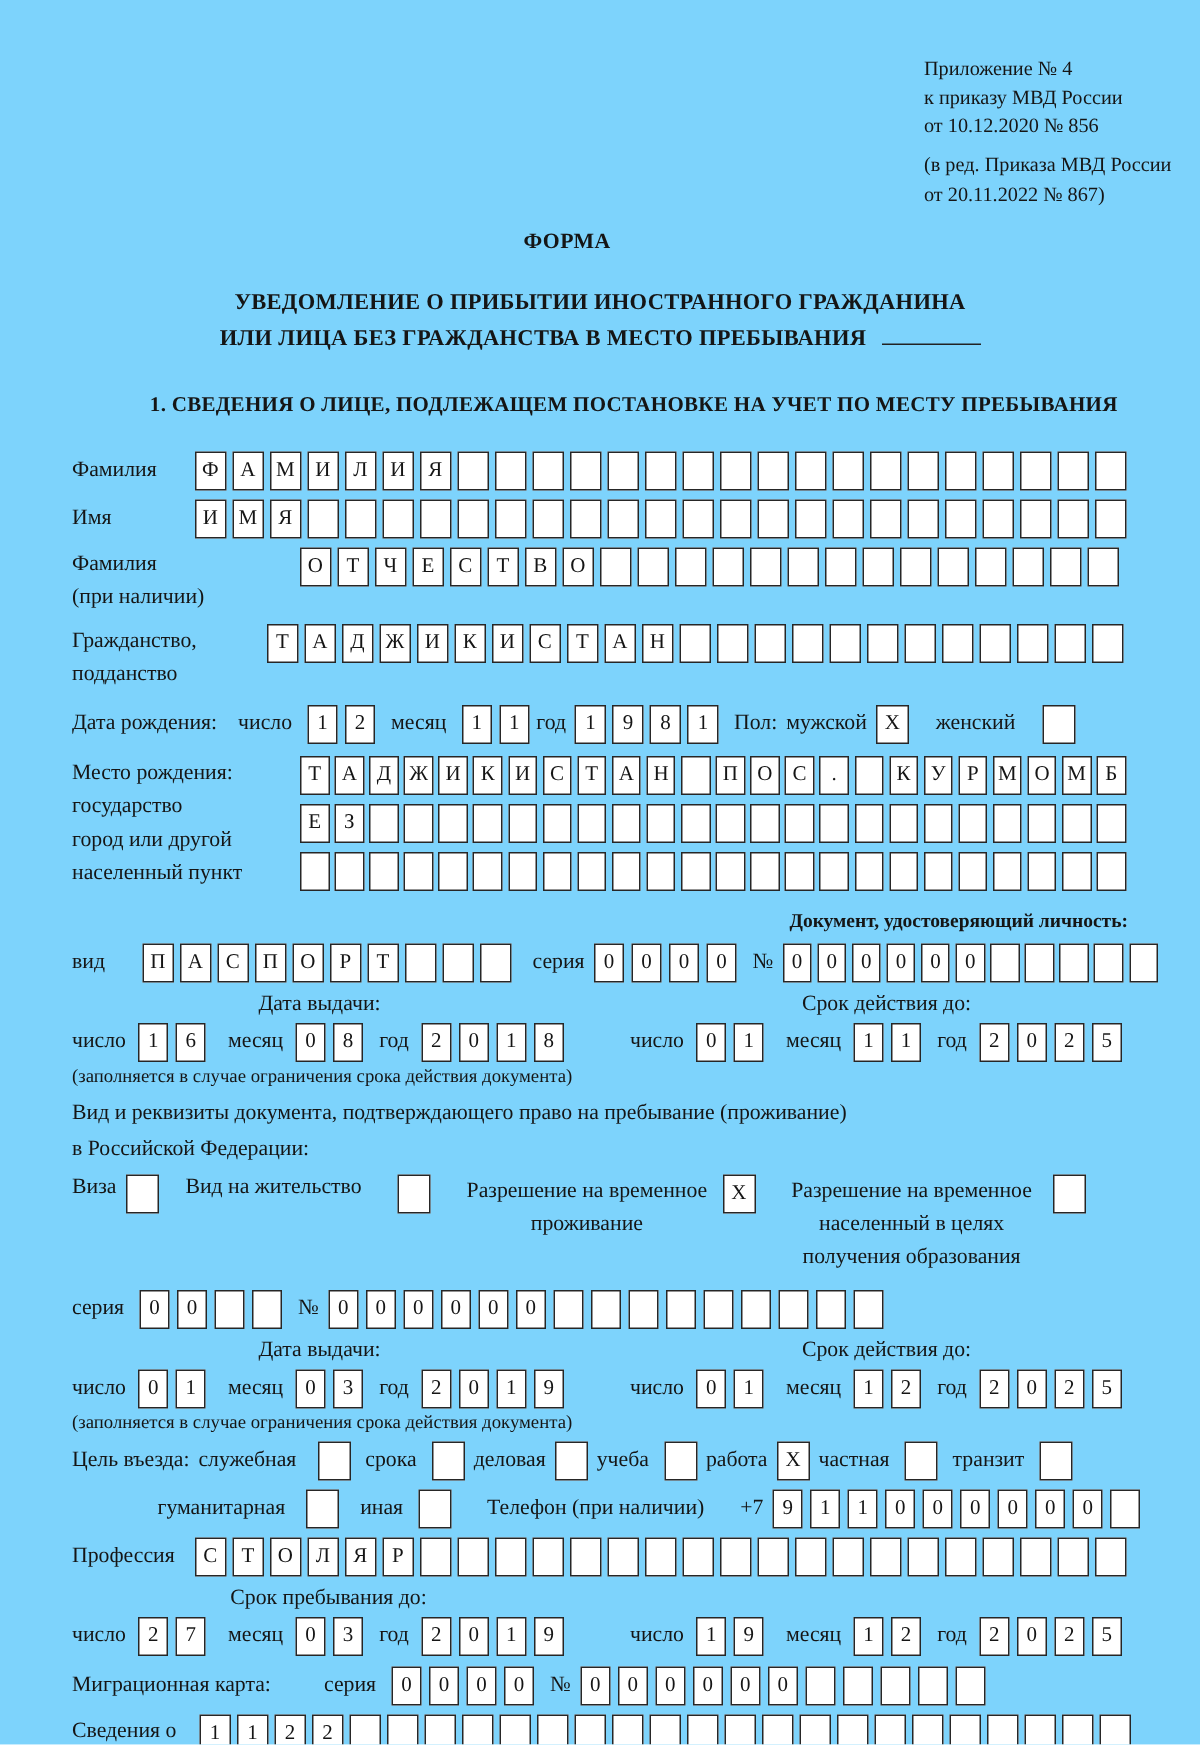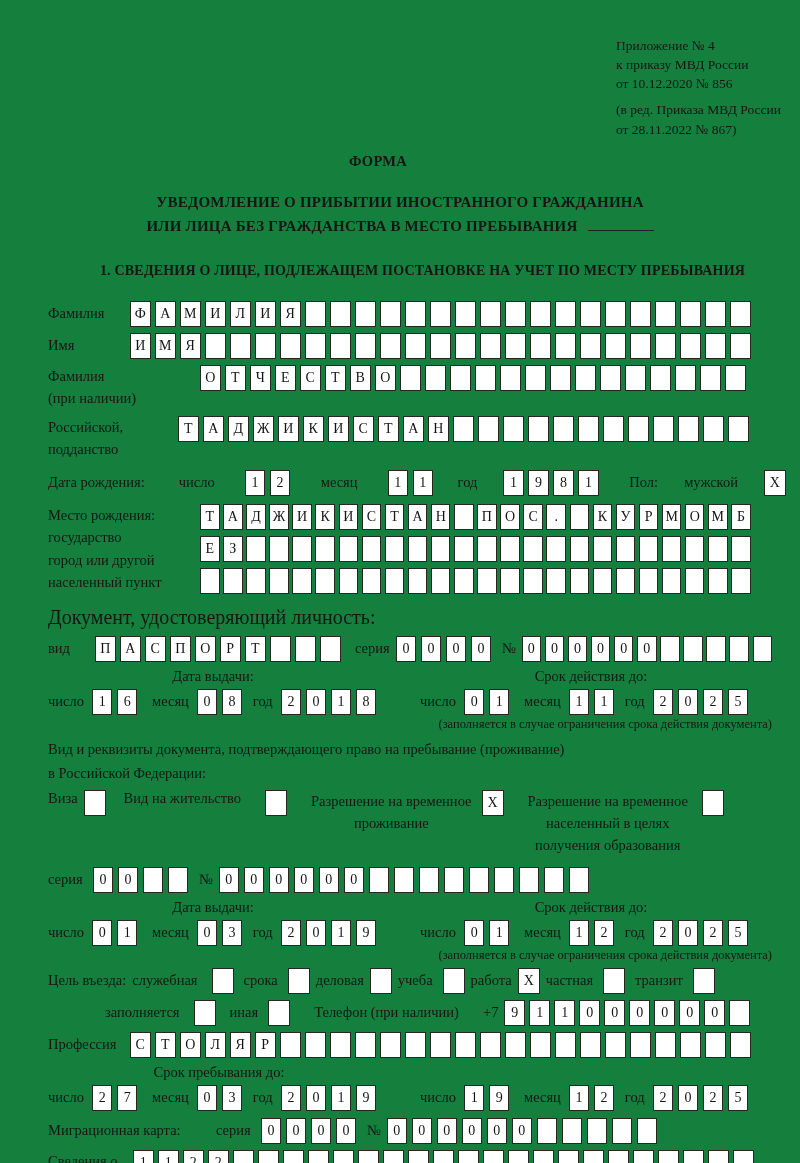--- a/index.html
+++ b/index.html
@@ -1,16 +1,16 @@
 <!DOCTYPE html>
 <html><head>
 <meta charset="utf-8">
 <style>
   html,body{margin:0;padding:0;background:#ffffff;}
-  .page{position:relative;width:800px;height:1163px;background:#15803d;color:#151515;
+  .page{position:relative;width:800px;height:1163px;background:#7dd3fc;color:#151515;
         font-family:"Liberation Serif","DejaVu Serif",serif;font-size:14.5px;overflow:hidden;}
   .annex{margin:36px 0 0 616px;font-size:13.5px;line-height:1.42;}
   .annex .gap{margin-top:7px;}
   .forma{margin-top:14px;padding-right:44px;text-align:center;font-weight:bold;font-size:14.5px;letter-spacing:.3px;}
   .title{margin-top:20px;text-align:center;font-weight:bold;font-size:15px;line-height:1.6;letter-spacing:.2px;}
   .title-underline{display:inline-block;width:66px;border-bottom:1.8px solid #222;height:14px;margin-left:10px;}
   .sec-head{margin:25px 0 0 45px;font-weight:bold;font-size:14px;letter-spacing:.2px;text-align:center;}
   .body{padding:22px 0 0 48px;}
   .frow{display:flex;align-items:center;margin-bottom:6px;}
   .frow-top{display:flex;align-items:flex-start;margin-bottom:6px;}
@@ -18,46 +18,46 @@
   .cells{display:inline-flex;flex:none;}
   .cell{flex:none;width:20.5px;height:26px;margin-right:4.5px;border:1.6px solid #262626;
         display:inline-flex;align-items:center;justify-content:center;font-size:14px;background:#fff;box-sizing:border-box;}
   .cells-sm .cell{width:19.5px;margin-right:3.6px;}
   .chk{flex:none;display:inline-flex;width:22px;height:26px;border:1.6px solid #262626;
        align-items:center;justify-content:center;font-size:14px;background:#fff;box-sizing:border-box;}
   .w82{width:82px;flex:none;}
   .w130{width:130px;flex:none;line-height:1.55;}
   .w152{width:152px;flex:none;line-height:1.55;}
   .w85{width:85px;flex:none;line-height:1.62;}
-  .doc-head{text-align:left;font-weight:normal;margin:4px 48px 7px 0;font-size:20px;}
+  .doc-head{text-align:right;font-weight:bold;margin:4px 48px 7px 0;font-size:13px;}
   .date-sec{display:flex;margin-bottom:2px;}
   .date-col-l{width:372px;flex:none;}
   .date-col-r{flex:1;}
   .date-head{text-align:center;margin-bottom:2px;}
   .date-head-l{width:330px;}
   .date-head-r{width:330px;margin-left:6px;}
   .date-line{display:flex;align-items:center;}
   .dl-sp{display:inline-block;width:8px;}
-  .note{font-size:12.5px;text-align:right;padding-right:28px;margin:1px 0 5px 0;}
+  .note{font-size:12.5px;text-align:left;padding-right:28px;margin:1px 0 5px 0;}
   .para{margin:6px 0 4px 0;line-height:1.65;}
   .opt2{display:inline-block;text-align:center;line-height:1.55;}
   .ml6{margin-left:6px;}.ml10{margin-left:10px;}.ml14{margin-left:14px;}.ml18{margin-left:18px;text-align:center;}.ml24{margin-left:24px;}
   .stack .frow{margin-bottom:6px;}
 </style>
 </head>
 <body>
 
 <div class="page">
 
   <div class="annex">
     <div>Приложение № 4</div>
     <div>к приказу МВД России</div>
     <div>от 10.12.2020 № 856</div>
     <div class="gap">(в ред. Приказа МВД России</div>
-    <div>от 28.11.2022 № 867)</div>
+    <div>от 20.11.2022 № 867)</div>
   </div>
   <div class="forma">ФОРМА</div>
 
   <div class="title">
     <div>УВЕДОМЛЕНИЕ О ПРИБЫТИИ ИНОСТРАННОГО ГРАЖДАНИНА</div>
     <div><span>ИЛИ ЛИЦА БЕЗ ГРАЖДАНСТВА В МЕСТО ПРЕБЫВАНИЯ</span><span class="title-underline"></span></div>
   </div>
 
   <div class="sec-head">1. СВЕДЕНИЯ О ЛИЦЕ, ПОДЛЕЖАЩЕМ ПОСТАНОВКЕ НА УЧЕТ ПО МЕСТУ ПРЕБЫВАНИЯ</div>
 
@@ -151,21 +151,21 @@
           <span class="cell"></span>
           <span class="cell"></span>
           <span class="cell"></span>
           <span class="cell"></span>
           <span class="cell"></span>
         </span>
     </div>
 
     <div class="frow-top">
       <span class="lbl w130">
-        <span>Российской,</span><br>
+        <span>Гражданство,</span><br>
         <span>подданство</span>
       </span>
       <span class="cells">
           <span class="cell">Т</span>
           <span class="cell">А</span>
           <span class="cell">Д</span>
           <span class="cell">Ж</span>
           <span class="cell">И</span>
           <span class="cell">К</span>
           <span class="cell">И</span>
@@ -181,21 +181,21 @@
           <span class="cell"></span>
           <span class="cell"></span>
           <span class="cell"></span>
           <span class="cell"></span>
           <span class="cell"></span>
           <span class="cell"></span>
           <span class="cell"></span>
         </span>
     </div>
 
-    <div class="frow" style="margin-top:9px;gap:20px;">
+    <div class="frow" style="margin-top:9px;">
       <span class="lbl">Дата рождения:</span>
       <span class="lbl ml14">число</span>
       <span class="cells ml10">
           <span class="cell">1</span>
           <span class="cell">2</span>
         </span>
       <span class="lbl ml6">месяц</span>
       <span class="cells ml10">
           <span class="cell">1</span>
           <span class="cell">1</span>
@@ -531,21 +531,21 @@
       <span class="chk ml10"></span>
       <span class="lbl ml6">работа</span>
       <span class="chk ml6">X</span>
       <span class="lbl ml6">частная</span>
       <span class="chk ml10"></span>
       <span class="lbl ml10">транзит</span>
       <span class="chk ml10"></span>
     </div>
 
     <div class="frow" style="padding-left:57px;">
-      <span class="lbl">заполняется</span>
+      <span class="lbl">гуманитарная</span>
       <span class="chk ml14"></span>
       <span class="lbl ml14">иная</span>
       <span class="chk ml10"></span>
       <span class="lbl ml24">Телефон (при наличии)</span>
       <span class="lbl ml24">+7</span>
       <span class="cells ml6">
           <span class="cell">9</span>
           <span class="cell">1</span>
           <span class="cell">1</span>
           <span class="cell">0</span>

